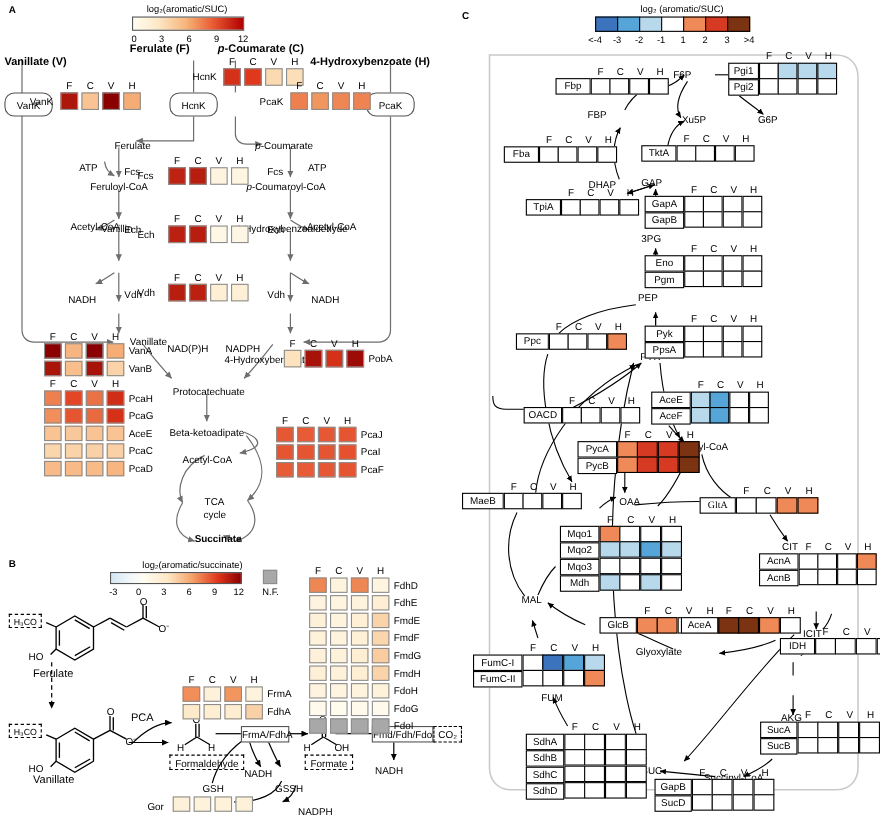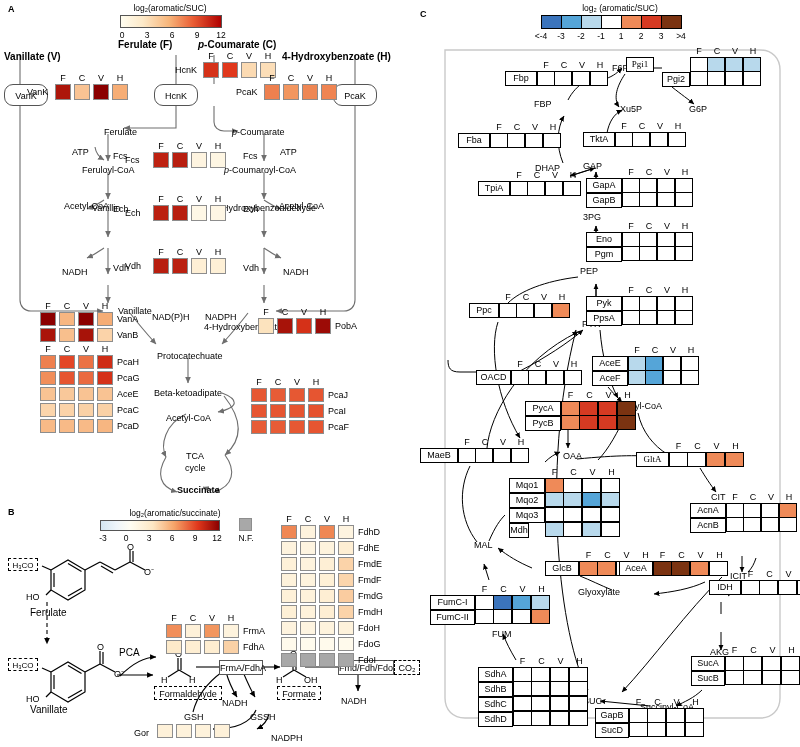--- a/index.html
+++ b/index.html
@@ -579,21 +579,21 @@
     <div class="hdr" style="left: 600px; top: 60px;">H</div>
     <div class="enzboxC" style="left: 505px; top: 71px; width: 32px; height: 15px; line-height: 13px;">Fbp</div>
     <div class="cell cellC" style="left: 537px; top: 71px; width: 18px; height: 15px; background: rgb(255, 255, 255);"></div>
     <div class="cell cellC" style="left: 554px; top: 71px; width: 18px; height: 15px; background: rgb(255, 255, 255);"></div>
     <div class="cell cellC" style="left: 572px; top: 71px; width: 18px; height: 15px; background: rgb(255, 255, 255);"></div>
     <div class="cell cellC" style="left: 590px; top: 71px; width: 18px; height: 15px; background: rgb(255, 255, 255);"></div>
     <div class="hdr" style="left: 699px; top: 46px;">F</div>
     <div class="hdr" style="left: 717px; top: 46px;">C</div>
     <div class="hdr" style="left: 735px; top: 46px;">V</div>
     <div class="hdr" style="left: 753px; top: 46px;">H</div>
-    <div class="enzboxC" style="left: 626px; top: 57px; width: 28px; height: 15px; line-height: 13px; font-family: Liberation Serif, serif;">Pgi1</div>
+    <div class="enzboxC" style="left: 662px; top: 57px; width: 28px; height: 15px; line-height: 13px;">Pgi1</div>
     <div class="enzboxC" style="left: 662px; top: 72px; width: 28px; height: 15px; line-height: 13px;">Pgi2</div>
     <div class="cell cellC" style="left: 690px; top: 57px; width: 18px; height: 15px; background: rgb(255, 255, 255);"></div>
     <div class="cell cellC" style="left: 707px; top: 57px; width: 18px; height: 15px; background: rgb(184, 217, 236);"></div>
     <div class="cell cellC" style="left: 725px; top: 57px; width: 18px; height: 15px; background: rgb(184, 217, 236);"></div>
     <div class="cell cellC" style="left: 743px; top: 57px; width: 18px; height: 15px; background: rgb(184, 217, 236);"></div>
     <div class="cell cellC" style="left: 690px; top: 71px; width: 18px; height: 15px; background: rgb(255, 255, 255);"></div>
     <div class="cell cellC" style="left: 707px; top: 71px; width: 18px; height: 15px; background: rgb(255, 255, 255);"></div>
     <div class="cell cellC" style="left: 725px; top: 71px; width: 18px; height: 15px; background: rgb(255, 255, 255);"></div>
     <div class="cell cellC" style="left: 743px; top: 71px; width: 18px; height: 15px; background: rgb(255, 255, 255);"></div>
     <div class="hdr" style="left: 499px; top: 122px;">F</div>
@@ -729,21 +729,21 @@
     <div class="cell cellC" style="left: 687px; top: 452px; width: 19px; height: 15px; background: rgb(255, 255, 255);"></div>
     <div class="cell cellC" style="left: 706px; top: 452px; width: 19px; height: 15px; background: rgb(239, 138, 88);"></div>
     <div class="cell cellC" style="left: 725px; top: 452px; width: 19px; height: 15px; background: rgb(239, 138, 88);"></div>
     <div class="hdr" style="left: 554.5px; top: 467px;">F</div>
     <div class="hdr" style="left: 573.5px; top: 467px;">C</div>
     <div class="hdr" style="left: 592.5px; top: 467px;">V</div>
     <div class="hdr" style="left: 611.5px; top: 467px;">H</div>
     <div class="enzboxC" style="left: 509px; top: 478px; width: 36px; height: 15px; line-height: 13px;">Mqo1</div>
     <div class="enzboxC" style="left: 509px; top: 493px; width: 36px; height: 15px; line-height: 13px;">Mqo2</div>
     <div class="enzboxC" style="left: 509px; top: 508px; width: 36px; height: 15px; line-height: 13px;">Mqo3</div>
-    <div class="enzboxC" style="left: 509px; top: 523px; width: 20px; height: 15px; line-height: 13px;">Mdh</div>
+    <div class="enzboxC" style="left: 509px; top: 523px; width: 36px; height: 15px; line-height: 13px;">Mdh</div>
     <div class="cell cellC" style="left: 545px; top: 478px; width: 19px; height: 15px; background: rgb(239, 138, 88);"></div>
     <div class="cell cellC" style="left: 563px; top: 478px; width: 19px; height: 15px; background: rgb(255, 255, 255);"></div>
     <div class="cell cellC" style="left: 582px; top: 478px; width: 19px; height: 15px; background: rgb(255, 255, 255);"></div>
     <div class="cell cellC" style="left: 601px; top: 478px; width: 19px; height: 15px; background: rgb(255, 255, 255);"></div>
     <div class="cell cellC" style="left: 545px; top: 492px; width: 19px; height: 15px; background: rgb(184, 217, 236);"></div>
     <div class="cell cellC" style="left: 563px; top: 492px; width: 19px; height: 15px; background: rgb(184, 217, 236);"></div>
     <div class="cell cellC" style="left: 582px; top: 492px; width: 19px; height: 15px; background: rgb(85, 165, 216);"></div>
     <div class="cell cellC" style="left: 601px; top: 492px; width: 19px; height: 15px; background: rgb(184, 217, 236);"></div>
     <div class="cell cellC" style="left: 545px; top: 507px; width: 19px; height: 15px; background: rgb(255, 255, 255);"></div>
     <div class="cell cellC" style="left: 563px; top: 507px; width: 19px; height: 15px; background: rgb(255, 255, 255);"></div>

